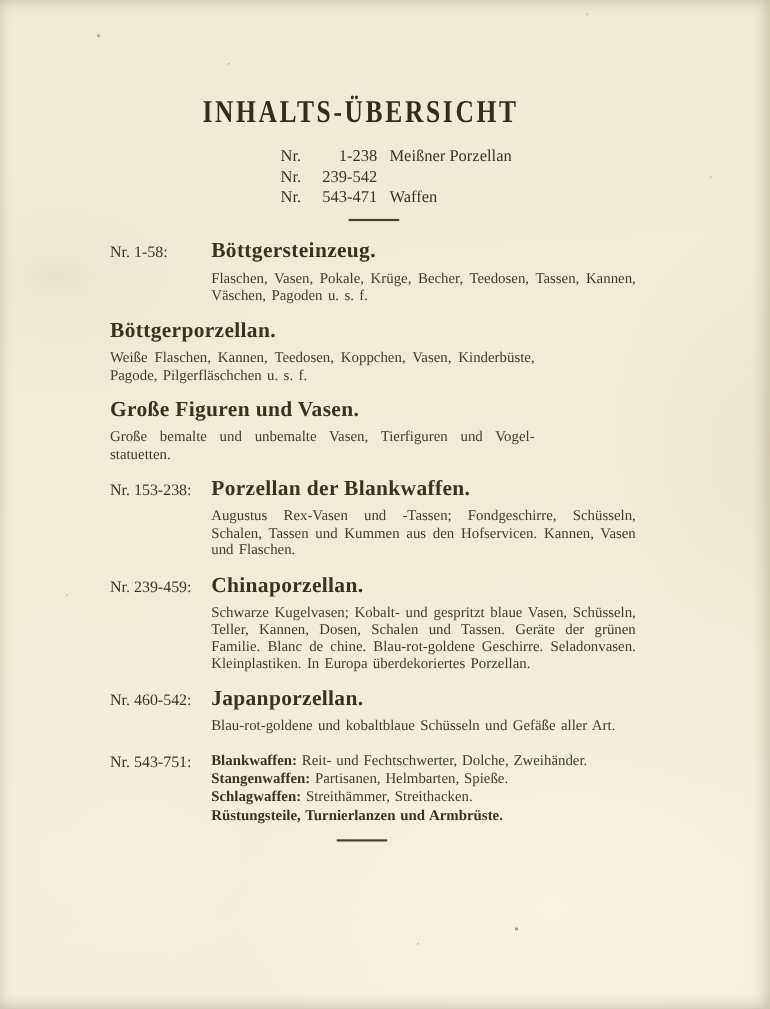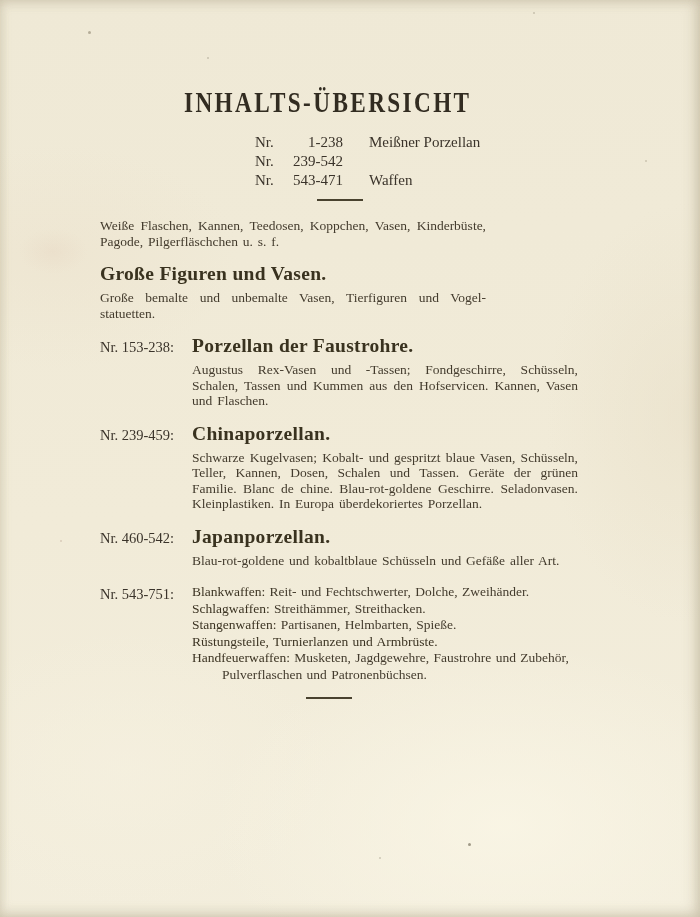--- a/index.html
+++ b/index.html
@@ -33,21 +33,21 @@
   }
   .summary{
     margin:14px 0 0 239px;
     font-size:15px;
     line-height:19px;
     color:#3a332a;
   }
   .summary-row{display:flex;}
   .summary-nr{width:30px;margin-left:16px;}
   .summary-range{width:58px;text-align:right;}
-  .summary-name{margin-left:26px;}
+  .summary-name{margin-left:11px;}
   .rule{
     height:2px;
     width:46px;
     background:#49422f;
   }
   .rule-top{margin:9px 0 0 317px;}
   .rule-bottom{margin:12px 0 0 306px;}
   .sections{margin:17px 0 0 100px;width:478px;}
   .toc-section{display:flex;margin-bottom:14px;}
   .section-label{
@@ -76,21 +76,21 @@
   }
   .subitems{margin-top:2px;}
   .subitem{
     font-size:13.5px;
     line-height:16.5px;
     padding-left:30px;
     text-indent:-30px;
     word-spacing:1px;
     color:#433b2d;
   }
-  .subitem .lead{font-weight:400;color:#3b3322;}
+  .subitem .lead{font-weight:700;color:#3b3322;}
   .speck{position:absolute;border-radius:50%;background:rgba(110,100,78,.45);}
   .s1{left:88px;top:31px;width:3px;height:3px;}
   .s2{left:207px;top:57px;width:2px;height:2px;background:rgba(110,100,78,.3);}
   .s3{left:533px;top:12px;width:2px;height:2px;background:rgba(110,100,78,.3);}
   .s4{left:468px;top:843px;width:3px;height:3px;background:rgba(90,80,60,.55);}
   .s5{left:379px;top:857px;width:2px;height:2px;background:rgba(110,100,78,.3);}
   .s6{left:645px;top:160px;width:2px;height:2px;background:rgba(110,100,78,.28);}
   .s7{left:60px;top:540px;width:2px;height:2px;background:rgba(150,110,100,.25);}
   .stain{position:absolute;left:18px;top:228px;width:70px;height:46px;border-radius:50%;
          background:radial-gradient(ellipse, rgba(214,180,160,.12) 0%, rgba(214,180,160,0) 70%);}
@@ -116,38 +116,46 @@
       <span class="summary-nr">Nr.</span>
       <span class="summary-range">543-471</span>
       <span class="summary-name">Waffen</span>
     </div>
   </div>
 
   <div class="rule rule-top"></div>
 
   <div class="sections">
 
+    <section class="toc-section">
+      <div class="section-label">Nr. 1-58:</div>
+      <div class="section-content">
+        <h2 class="section-heading">Böttgersteinzeug.</h2>
+        <p class="section-body">Flaschen, Vasen, Pokale, Krüge, Becher, Teedosen, Tassen, Kannen, Väschen, Pagoden u. s. f.</p>
+      </div>
+    </section>
 
     <section class="toc-section">
       <div class="section-content">
+        <h2 class="section-heading">Böttgerporzellan.</h2>
         <p class="section-body">Weiße Flaschen, Kannen, Teedosen, Koppchen, Vasen, Kinderbüste, Pagode, Pilgerfläschchen u. s. f.</p>
       </div>
     </section>
 
     <section class="toc-section">
       <div class="section-content">
         <h2 class="section-heading">Große Figuren und Vasen.</h2>
         <p class="section-body">Große bemalte und unbemalte Vasen, Tierfiguren und Vogel­statuetten.</p>
       </div>
     </section>
 
     <section class="toc-section">
       <div class="section-label">Nr. 153-238:</div>
       <div class="section-content">
-        <h2 class="section-heading">Porzellan der Faustrohre.</h2>
+        <h2 class="section-heading">Porzellan der Blankwaffen.</h2>
         <p class="section-body">Augustus Rex-Vasen und -Tassen; Fondgeschirre, Schüsseln, Schalen, Tassen und Kummen aus den Hofservicen. Kannen, Vasen und Flaschen.</p>
       </div>
     </section>
 
     <section class="toc-section">
       <div class="section-label">Nr. 239-459:</div>
       <div class="section-content">
         <h2 class="section-heading">Chinaporzellan.</h2>
         <p class="section-body">Schwarze Kugelvasen; Kobalt- und gespritzt blaue Vasen, Schüsseln, Teller, Kannen, Dosen, Schalen und Tassen. Geräte der grünen Familie. Blanc de chine. Blau-rot-goldene Geschirre. Seladon­vasen. Kleinplastiken. In Europa überdekoriertes Porzellan.</p>
       </div>
@@ -159,24 +167,23 @@
         <h2 class="section-heading">Japanporzellan.</h2>
         <p class="section-body">Blau-rot-goldene und kobaltblaue Schüsseln und Gefäße aller Art.</p>
       </div>
     </section>
 
     <section class="toc-section">
       <div class="section-label">Nr. 543-751:</div>
       <div class="section-content">
         <div class="subitems">
           <div class="subitem"><span class="lead">Blankwaffen:</span> <span>Reit- und Fechtschwerter, Dolche, Zweihänder.</span></div>
+          <div class="subitem"><span class="lead">Stangenwaffen:</span> <span>Partisanen, Helmbarten, Spieße.</span></div>
           <div class="subitem"><span class="lead">Schlagwaffen:</span> <span>Streithämmer, Streithacken.</span></div>
-          <div class="subitem"><span class="lead">Stangenwaffen:</span> <span>Partisanen, Helmbarten, Spieße.</span></div>
           <div class="subitem"><span class="lead">Rüstungsteile, Turnierlanzen und Armbrüste.</span> <span></span></div>
-          <div class="subitem"><span class="lead">Handfeuerwaffen:</span> <span>Musketen, Jagdgewehre, Faustrohre und Zu­behör, Pulverflaschen und Patronenbüchsen.</span></div>
         </div>
       </div>
     </section>
 
   </div>
 
   <div class="rule rule-bottom"></div>
 
   <div class="speck s1"></div>
   <div class="speck s2"></div>

